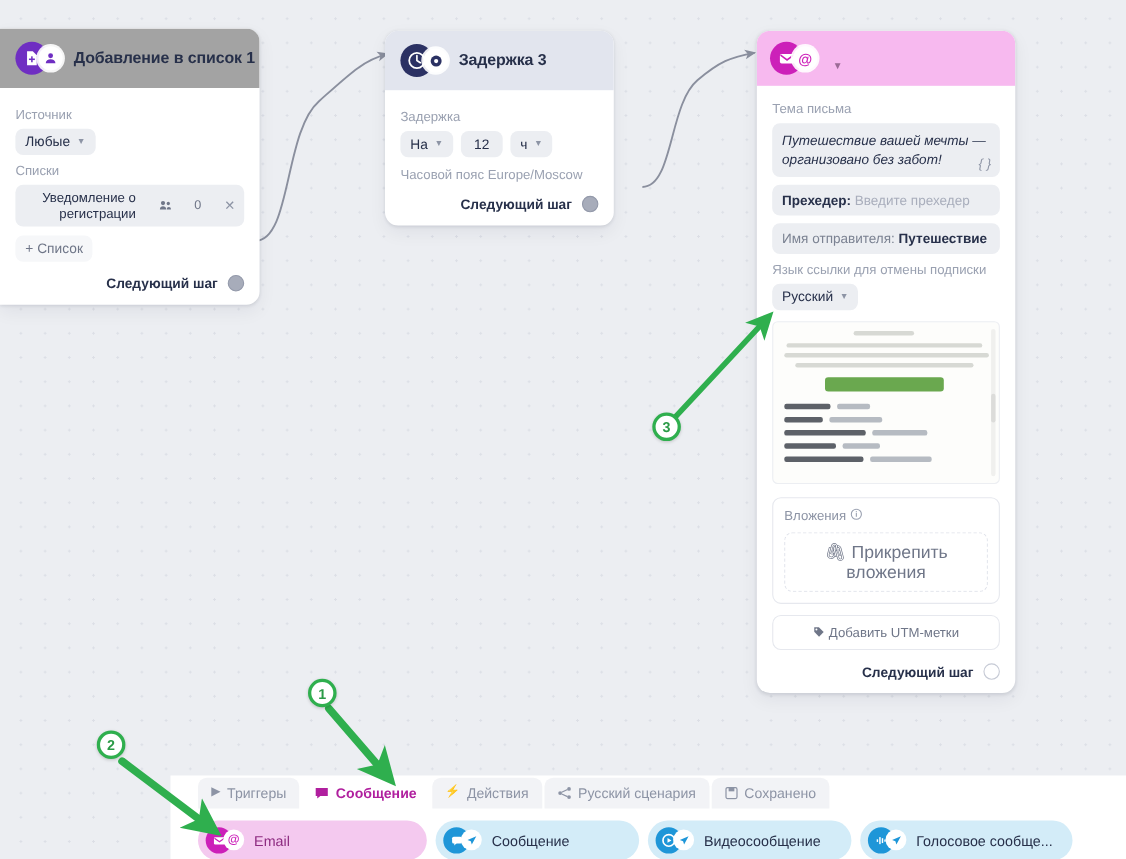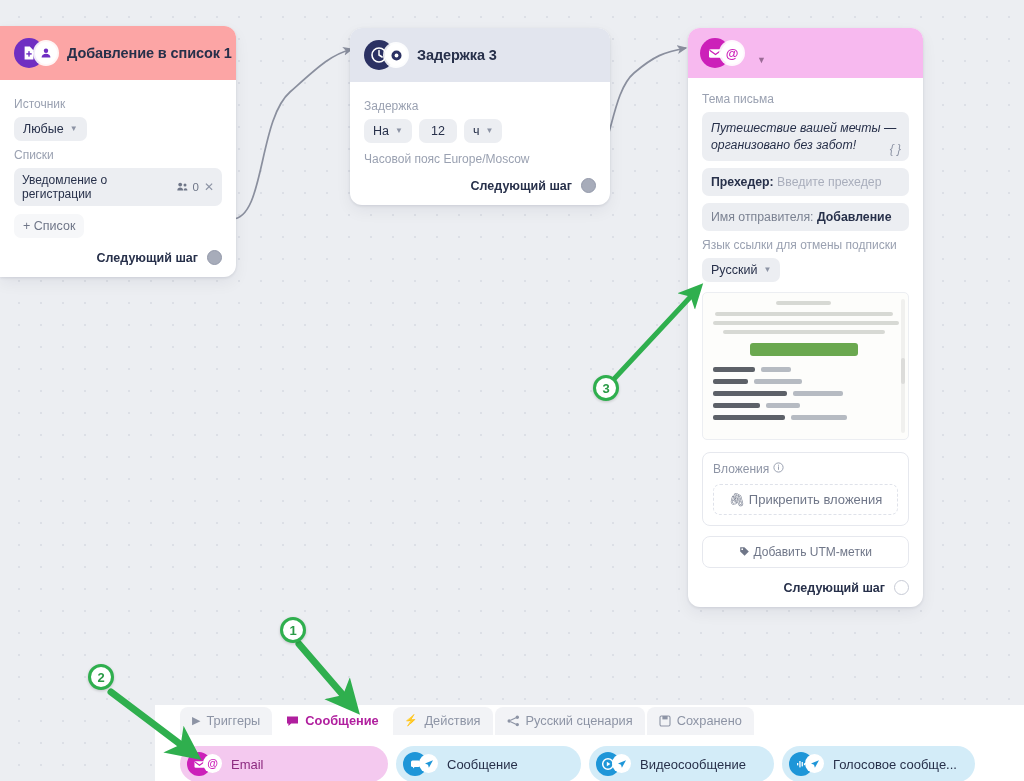--- a/index.html
+++ b/index.html
@@ -80,32 +80,32 @@
   }
   .next-label { font-size: 12.5px; font-weight: bold; color: #27304a; }
   .next-dot {
     width: 15px; height: 15px; border-radius: 50%;
     background: #a7acba; border: 1px solid #9399aa;
   }
   .next-dot.hollow { background: #ffffff; border: 1.6px solid #c6cad5; }
 
   
   #card-add { left: 0px; top: 26px; width: 236px; border-top-left-radius: 0; border-bottom-left-radius: 0;}
-  #card-add .card-head { background: #fca5a5; }
+  #card-add .card-head { background: #a3a3a3; }
   .ic-purple { background: #6f2ec2; }
   .lists-chip {
-    display: inline-flex; align-items: center; gap: 5px;
+    display: inline-flex; align-items: center; gap: 21px;
     background: #eceef2; border-radius: 7px;
-    padding: 5px 8px; font-size: 12px; color: #27304a;
+    padding: 5px 8px; font-size: 12px; color: #27304a; text-align: right;
   }
   .lists-chip .cnt { color: #6f7688; font-size: 11.5px; }
   .lists-chip .x { color: #8d94a5; font-size: 12px; }
 
   
-  #card-delay { left: 350px; top: 28px; width: 260px; }
+  #card-delay { left: 350px; top: 28px; width: 208px; }
   #card-delay .card-head { background: #e2e5ee; }
   .ic-navy { background: #2b3163; }
   .tz { font-size: 12px; color: #9aa1b1; margin-top: 9px; }
 
   
   #card-mail { left: 688px; top: 28px; width: 235px; }
   #card-mail .card-head {
     background: #f7b9ef; padding: 10px 12px; align-items: flex-start;
   }
   .ic-magenta { background: #cc20b9; }
@@ -163,21 +163,21 @@
 
   .attach-box {
     margin-top: 12px; border: 1px solid #e6e8ee;
     border-radius: 8px; padding: 9px 10px 10px;
   }
   .attach-lbl {
     font-size: 12px; color: #8d94a5; display: flex; align-items: center; gap: 4px;
   }
   .attach-btn {
     margin-top: 8px; border: 1px dashed #dfe2ea; border-radius: 7px;
-    padding: 7px; text-align: center; font-size: 13px; color: #6f7688;
+    padding: 7px; text-align: center; font-size: 16px; color: #6f7688;
   }
   .utm-btn {
     margin-top: 10px; border: 1px solid #e6e8ee; border-radius: 8px;
     padding: 8px; text-align: center; font-size: 12px; color: #6f7688;
   }
 
   
   #connectors { position: absolute; left: 0; top: 0; width: 1024px; height: 781px; pointer-events: none; }
 
   
@@ -351,21 +351,21 @@
       <span class="braces">{ }</span>
     </div>
 
     <div class="input-line">
       <b>Прехедер:</b>
       <span class="ph">Введите прехедер</span>
     </div>
 
     <div class="input-line">
       <span>Имя отправителя:</span>
-      <b>Добавление</b>
+      <b>Путешествие</b>
     </div>
 
     <div class="field-label">Язык ссылки для отмены подписки</div>
     <span class="chip">
       <span>Русский</span>
       <span class="caret">▼</span>
     </span>
 
     
     <div class="preview">

